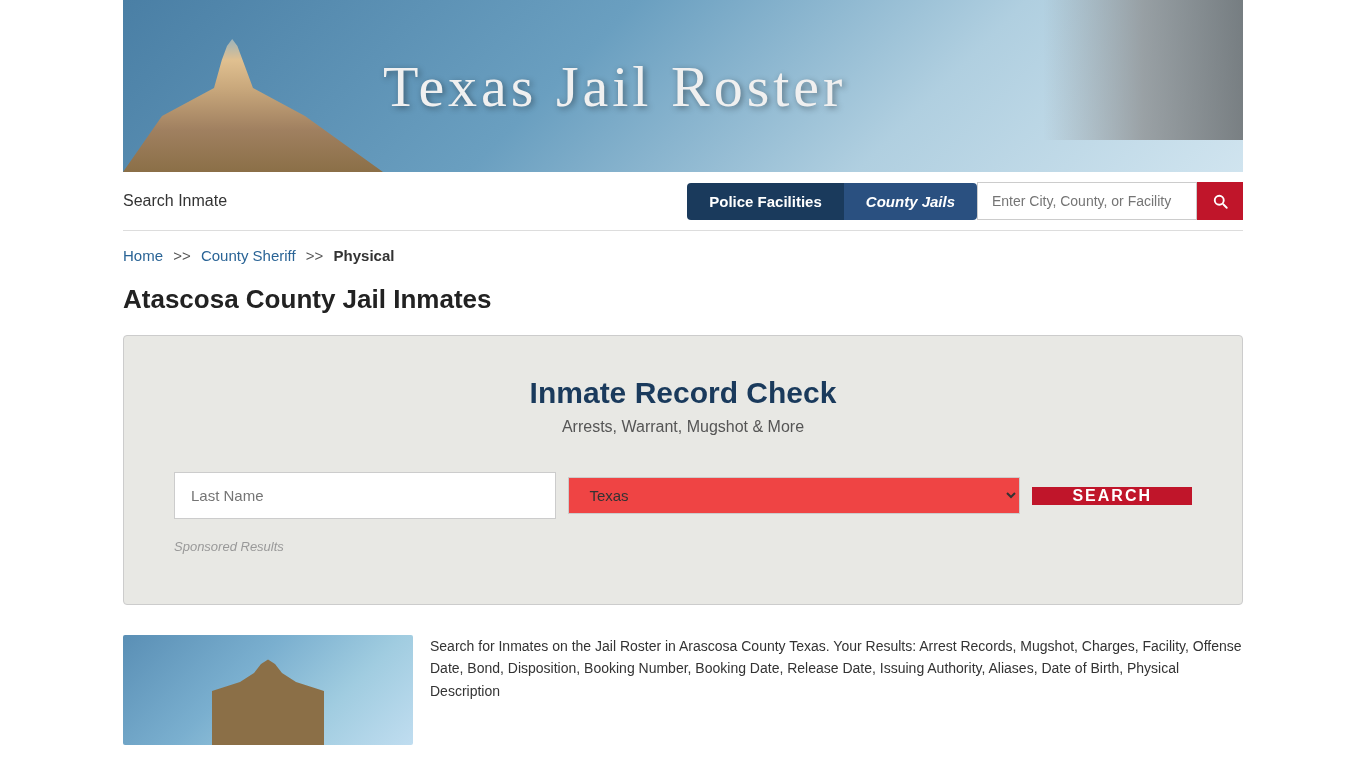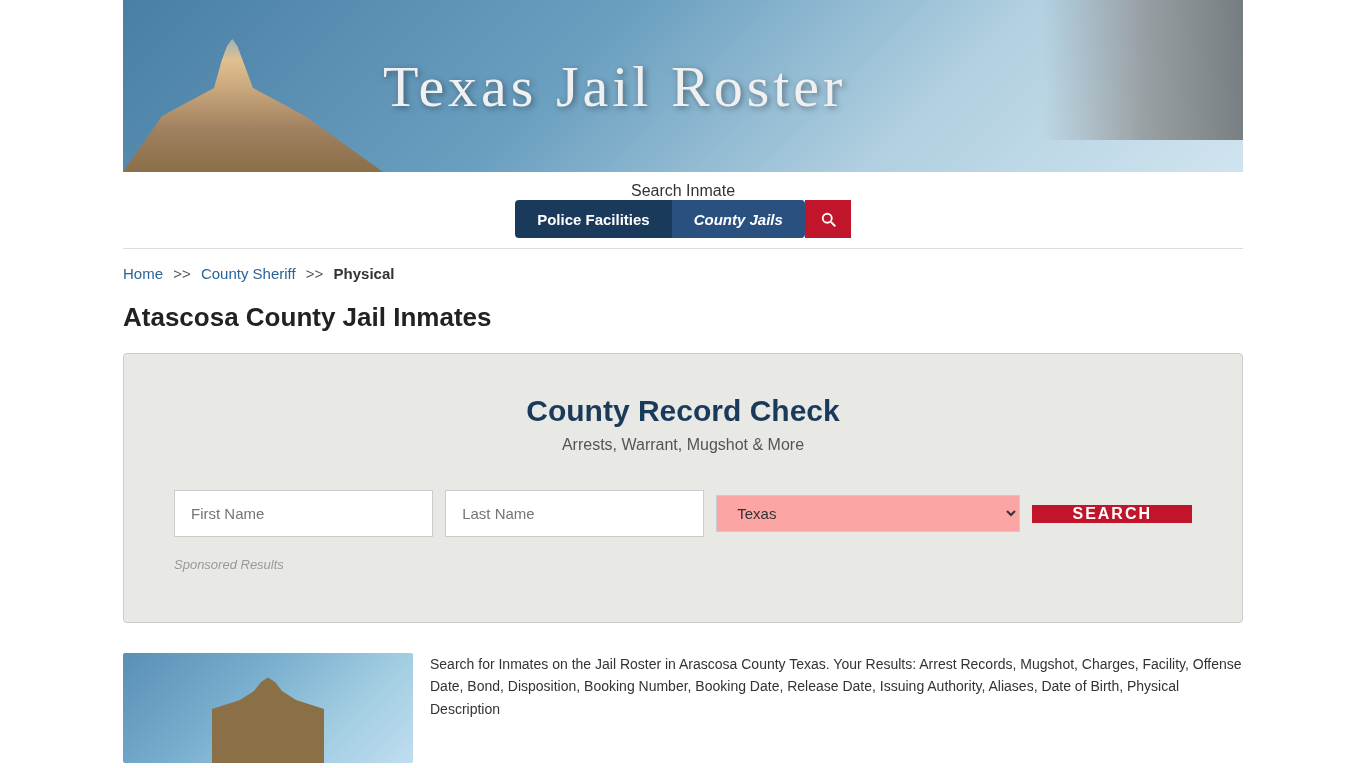--- a/index.html
+++ b/index.html
@@ -46,28 +46,28 @@
     }
 
     
     .nav-area {
       max-width: 1120px;
       margin: 0 auto;
       padding: 10px 0;
       display: flex;
       align-items: center;
       justify-content: space-between;
-      flex-direction: column;
     }
     .search-inmate-label {
       font-size: 16px;
       color: #333;
     }
     .nav-right {
       display: flex;
+      align-items: center;
       gap: 0;
     }
     .nav-btn {
       padding: 10px 22px;
       font-size: 15px;
       border: none;
       cursor: pointer;
       font-weight: bold;
     }
     .nav-btn-police {
@@ -173,21 +173,21 @@
       border: 1px solid #ccc;
       background: #fff;
       color: #999;
       outline: none;
     }
     .record-select {
       flex: 1.2;
       padding: 8px 16px;
       font-size: 15px;
       border: 1px solid #ccc;
-      background: #fca5a5;
+      background: #ef4444;
       color: #333;
       outline: none;
       cursor: pointer;
     }
     .search-btn {
       background: #c0152a;
       color: #fff;
       font-size: 16px;
       font-weight: bold;
       letter-spacing: 2px;
@@ -244,20 +244,21 @@
   <div class="banner-capitol"></div>
   <span class="banner-title">Texas Jail Roster</span>
   <div class="banner-keys"></div>
 </div>
 
 <div class="nav-area">
   <span class="search-inmate-label">Search Inmate</span>
   <div class="nav-right">
     <button class="nav-btn nav-btn-police">Police Facilities</button>
     <button class="nav-btn nav-btn-county active">County Jails</button>
+    <input class="facility-search-input" type="text" placeholder="Enter City, County, or Facility" style="">
     <button class="search-icon-btn">
       <svg viewBox="0 0 24 24" xmlns="http://www.w3.org/2000/svg">
         <path d="M21 21l-4.35-4.35M17 11A6 6 0 1 1 5 11a6 6 0 0 1 12 0z" stroke="#fff" stroke-width="2.5" fill="none" stroke-linecap="round"></path>
       </svg>
     </button>
   </div>
 </div>
 
 <div class="divider"></div>
 
@@ -265,24 +266,23 @@
   <a href="#">Home</a>
   <span class="sep">&gt;&gt;</span>
   <a href="#">County Sheriff</a>
   <span class="sep">&gt;&gt;</span>
   <span class="current">Physical</span>
 </div>
 
 <div class="page-title">Atascosa County Jail Inmates</div>
 
 <div class="record-check-box">
-  <div class="record-check-title">County Record Check</div>
+  <div class="record-check-title">Inmate Record Check</div>
   <div class="record-check-subtitle">Arrests, Warrant, Mugshot &amp; More</div>
   <div class="record-check-form">
-    <input class="record-input" type="text" placeholder="First Name" style="">
     <input class="record-input" type="text" placeholder="Last Name" style="">
     <select class="record-select">
       <option value="Texas" selected="">Texas</option>
       <option value="Alabama">Alabama</option>
       <option value="Alaska">Alaska</option>
       <option value="Arizona">Arizona</option>
       <option value="Arkansas">Arkansas</option>
       <option value="California">California</option>
       <option value="Colorado">Colorado</option>
       <option value="Connecticut">Connecticut</option>

